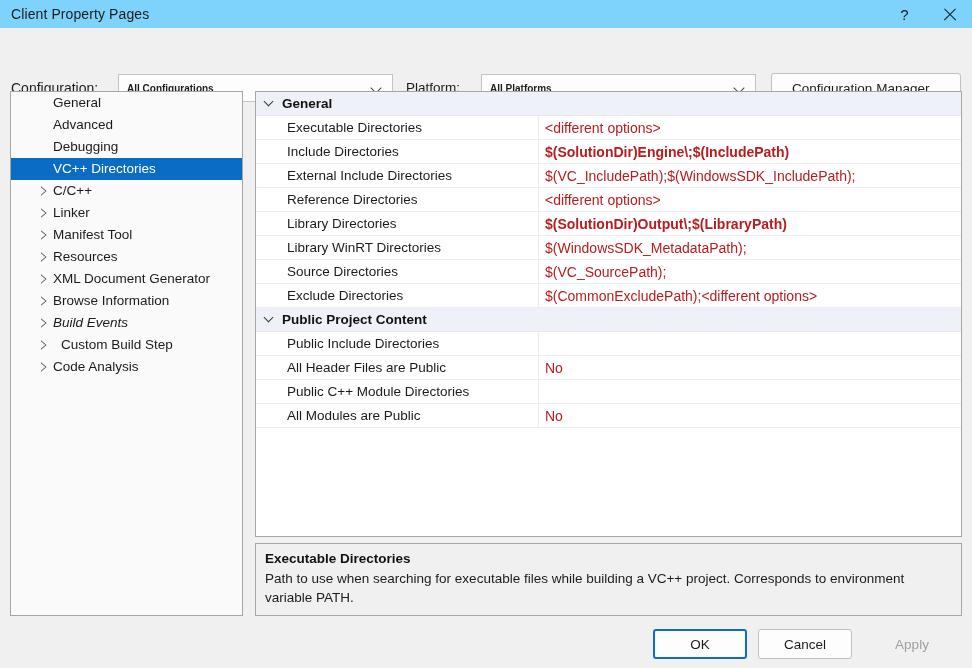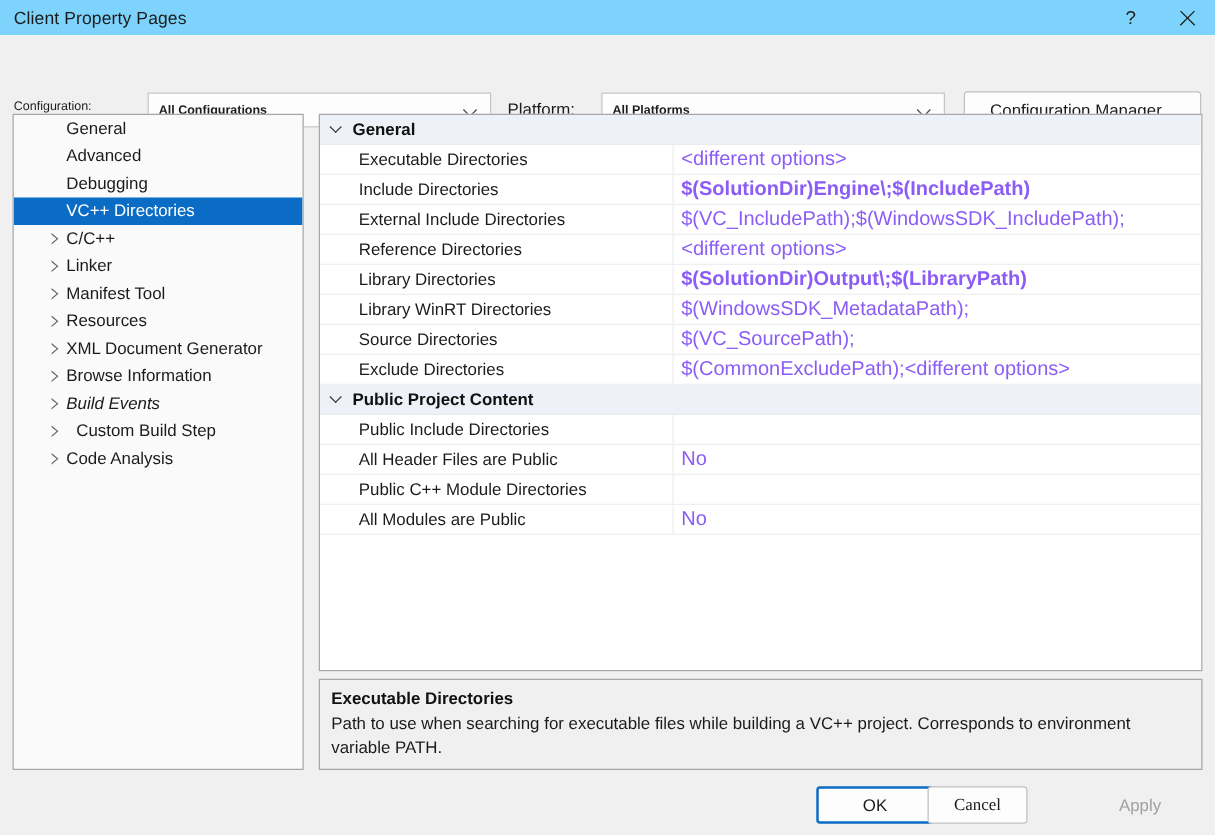--- a/index.html
+++ b/index.html
@@ -63,21 +63,21 @@
 
   
   #toolbar {
     position: absolute;
     left: 0; top: 28px;
     width: 972px; height: 57px;
     background: #f0f0f0;
   }
   #lbl-configuration {
     position: absolute; left: 11px; top: 52px;
-    font-size: 10px;
+    font-size: 14px;
   }
   #combo-configuration {
     position: absolute; left: 118px; top: 46px;
     width: 275px; height: 28px;
     background: #fdfdfd;
     border: 1px solid #c4c4c4;
     box-sizing: border-box;
     display: flex; align-items: center;
     cursor: default;
   }
@@ -244,22 +244,22 @@
     font-size: 13.5px;
     color: #1b1b1b;
     border-right: 1px solid #ededed;
     white-space: nowrap;
   }
   .prop-value {
     flex: 1;
     padding-left: 6px;
     display: flex;
     align-items: center;
-    font-size: 16px;
-    color: #8b5cf6;
+    font-size: 14px;
+    color: #b91c1c;
     white-space: nowrap;
     overflow: hidden;
   }
   .prop-value.bold { font-weight: bold; }
 
   
   #descpane {
     position: absolute;
     left: 255px; top: 543px;
     width: 707px; height: 73px;
@@ -291,21 +291,21 @@
     box-sizing: border-box;
     font-family: "Liberation Sans", sans-serif;
     font-size: 13.5px;
     color: #1b1b1b;
     cursor: default;
   }
   #btn-ok {
     left: 653px; width: 94px;
     border: 2px solid #0a6cc4;
   }
-  #btn-cancel { left: 742px; width: 80px; font-family: Liberation Serif, serif; }
+  #btn-cancel { left: 758px; width: 94px; }
   #btn-apply {
     left: 863px; width: 98px;
     color: #a0a0a0;
     background: #f0f0f0;
     border-color: #f0f0f0;
   }
 </style>
 </head>
 <body>
 

